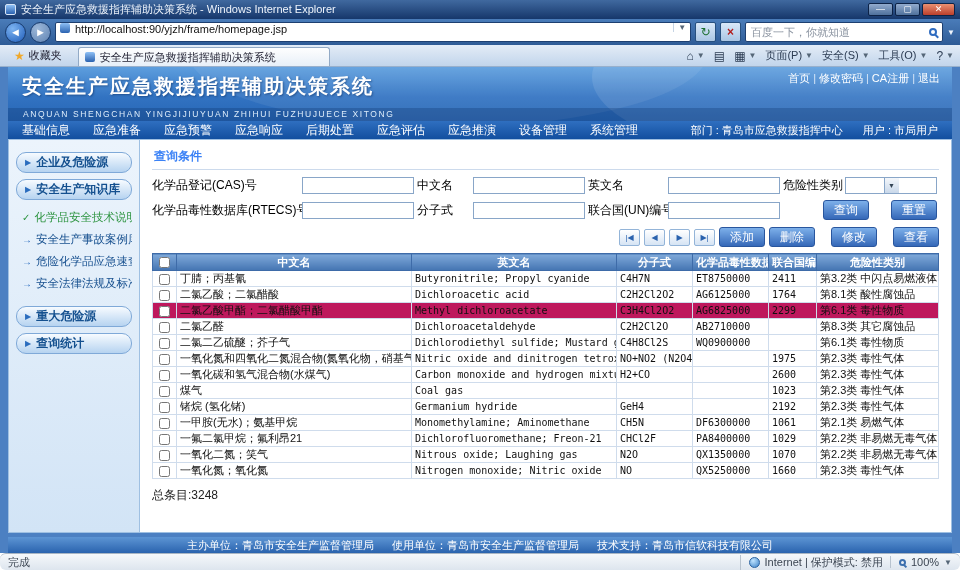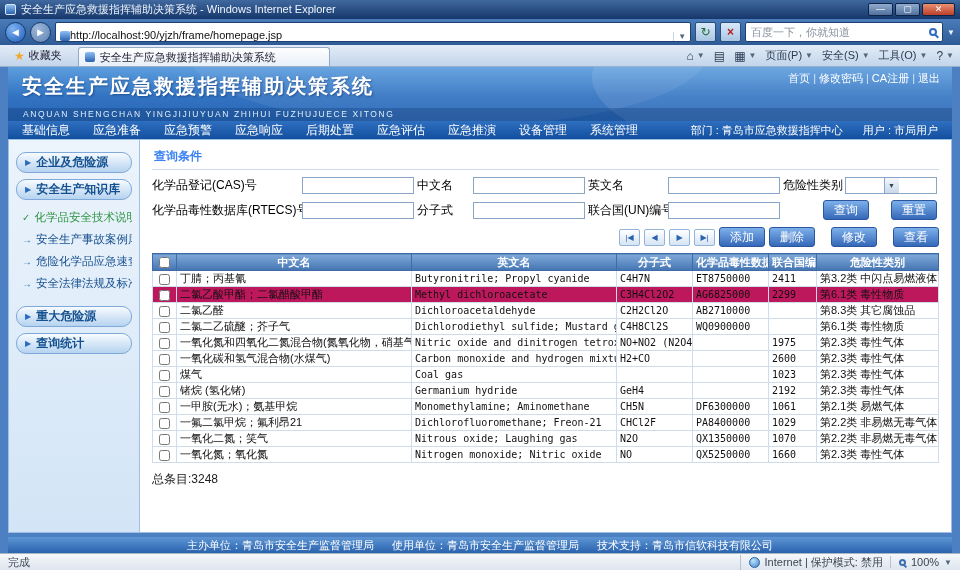--- a/index.html
+++ b/index.html
@@ -12,21 +12,21 @@
   .ficon { width:11px; height:11px; background:linear-gradient(#8fc0f5,#2a62b0); border:1px solid #d7e6f8; border-radius:2px; margin-right:5px; flex:0 0 auto; }
   .title-text { white-space:nowrap; overflow:hidden; }
   .winbtns { margin-left:auto; display:flex; gap:2px; }
   .winbtn { width:25px; height:13px; border:1px solid #0d2347; border-radius:2px; background:linear-gradient(#92abce,#4f719c); color:#fff; font-size:9px; line-height:11px; text-align:center; }
   .winbtn.close { width:33px; background:linear-gradient(#ea9071,#bb3f2c); }
 
   .addressrow { height:26px; background:linear-gradient(#49791-invalid,#315e9a); background:linear-gradient(#4a7cb9,#2e5b96); display:flex; align-items:center; padding:0 5px; gap:4px; flex:0 0 auto; }
   .navcirc { width:21px; height:21px; border-radius:50%; border:1px solid #17396b; color:#fff; font-size:11px; line-height:19px; text-align:center; }
   .navcirc.back { background:radial-gradient(circle at 35% 30%,#7db4f2,#1f5cb8); }
   .navcirc.fwd  { background:radial-gradient(circle at 35% 30%,#9db8d9,#5f83b3); }
-  .addrbox { flex:1; height:20px; background:#fff; border:1px solid #1d3f70; border-radius:2px; display:flex; align-items:flex-end; padding:0 4px; }
+  .addrbox { flex:1; height:20px; background:#fff; border:1px solid #1d3f70; border-radius:2px; display:flex; align-items:flex-start; padding:0 4px; gap:5px; }
   .addr-url { flex:1; font-size:11px; color:#111; white-space:nowrap; overflow:hidden; }
   .addr-dd { color:#567; font-size:8px; border-left:1px solid #c6d4e4; padding-left:4px; }
   .mini-btn { width:21px; height:20px; border:1px solid #27507f; border-radius:2px; background:linear-gradient(#d9e8f8,#aac6e4); text-align:center; line-height:18px; font-size:12px; }
   .mini-btn.refresh { color:#1b6e2f; }
   .mini-btn.stop { color:#b21d1d; font-weight:bold; }
   .searchbox { width:198px; height:20px; background:#fff; border:1px solid #1d3f70; border-radius:2px; display:flex; align-items:center; padding:0 5px; gap:5px; }
   .search-text { flex:1; color:#8a93a0; font-size:11px; white-space:nowrap; overflow:hidden; }
   .mag { position:relative; width:8px; height:8px; border:2px solid #2f6cc0; border-radius:50%; flex:0 0 auto; }
   .mag::after { content:""; position:absolute; width:5px; height:2px; background:#2f6cc0; right:-4px; bottom:-3px; transform:rotate(45deg); }
   .dd { font-size:8px; color:#eef4fc; }
@@ -92,21 +92,21 @@
   .stats { display:flex; align-items:center; margin-top:8px; font-size:12px; }
   .stats .left { flex:0 0 auto; }
   .stats .mid { margin-left:auto; display:flex; align-items:center; gap:5px; }
   .goto-btn { height:18px; padding:0 9px; background:linear-gradient(#f7fafd,#dde8f3); border:1px solid #8aa6c6; font-size:11px; line-height:16px; border-radius:2px; }
   .page-input { width:36px; height:17px; border:1px solid #89a6c8; font-size:11px; padding:0 3px; }
   .totalpages { margin-left:42px; margin-right:215px; white-space:nowrap; }
 
   .appfooter { height:16px; margin-top:4px; background:linear-gradient(#5d95d4,#2a63ae); color:#fff; font-size:11px; display:flex; justify-content:center; align-items:center; gap:18px; flex:0 0 auto; white-space:nowrap; overflow:hidden; }
 
   
-  .statusbar { height:17px; background:linear-gradient(#f5f8fb,#dde5ee); border-top:1px solid #a8b5c3; display:flex; align-items:center; padding:0 8px; font-size:11px; color:#3b4552; flex:0 0 auto; }
+  .statusbar { height:17px; background:linear-gradient(#f5f8fb,#dde5ee); border-top:1px solid #a8b5c3; display:flex; align-items:center; padding:0 8px; font-size:11px; color:#3b4552; flex:0 0 auto;border-radius:6px; }
   .sb-right { margin-left:auto; display:flex; align-items:center; gap:7px; }
   .sb-seg { display:flex; align-items:center; gap:5px; padding-left:8px; border-left:1px solid #b8c3cf; }
   .globe { width:11px; height:11px; border-radius:50%; background:radial-gradient(circle at 35% 30%,#bfe3ff,#3c82c8); border:1px solid #2a62a0; }
   .mag2 { position:relative; width:7px; height:7px; border:2px solid #3c6fae; border-radius:50%; }
   .mag2::after { content:""; position:absolute; width:4px; height:2px; background:#3c6fae; right:-3px; bottom:-3px; transform:rotate(45deg); }
 </style>
 </head>
 <body>
 
 <div class="screen">
@@ -308,20 +308,29 @@
           <tbody>
               <tr>
                 <td class="cb"><input type="checkbox" style=""></td>
                 <td>丁腈；丙基氰</td>
                 <td class="en">Butyronitrile; Propyl cyanide</td>
                 <td class="en">C4H7N</td>
                 <td class="en">ET8750000</td>
                 <td class="en">2411</td>
                 <td>第3.2类 中闪点易燃液体</td>
               </tr>
+              <tr>
+                <td class="cb"><input type="checkbox" style=""></td>
+                <td>二氯乙酸；二氯醋酸</td>
+                <td class="en">Dichloroacetic acid</td>
+                <td class="en">C2H2Cl2O2</td>
+                <td class="en">AG6125000</td>
+                <td class="en">1764</td>
+                <td>第8.1类 酸性腐蚀品</td>
+              </tr>
               <tr class="hl">
                 <td class="cb"><input type="checkbox" style=""></td>
                 <td>二氯乙酸甲酯；二氯醋酸甲酯</td>
                 <td class="en">Methyl dichloroacetate</td>
                 <td class="en">C3H4Cl2O2</td>
                 <td class="en">AG6825000</td>
                 <td class="en">2299</td>
                 <td>第6.1类 毒性物质</td>
               </tr>
               <tr>

